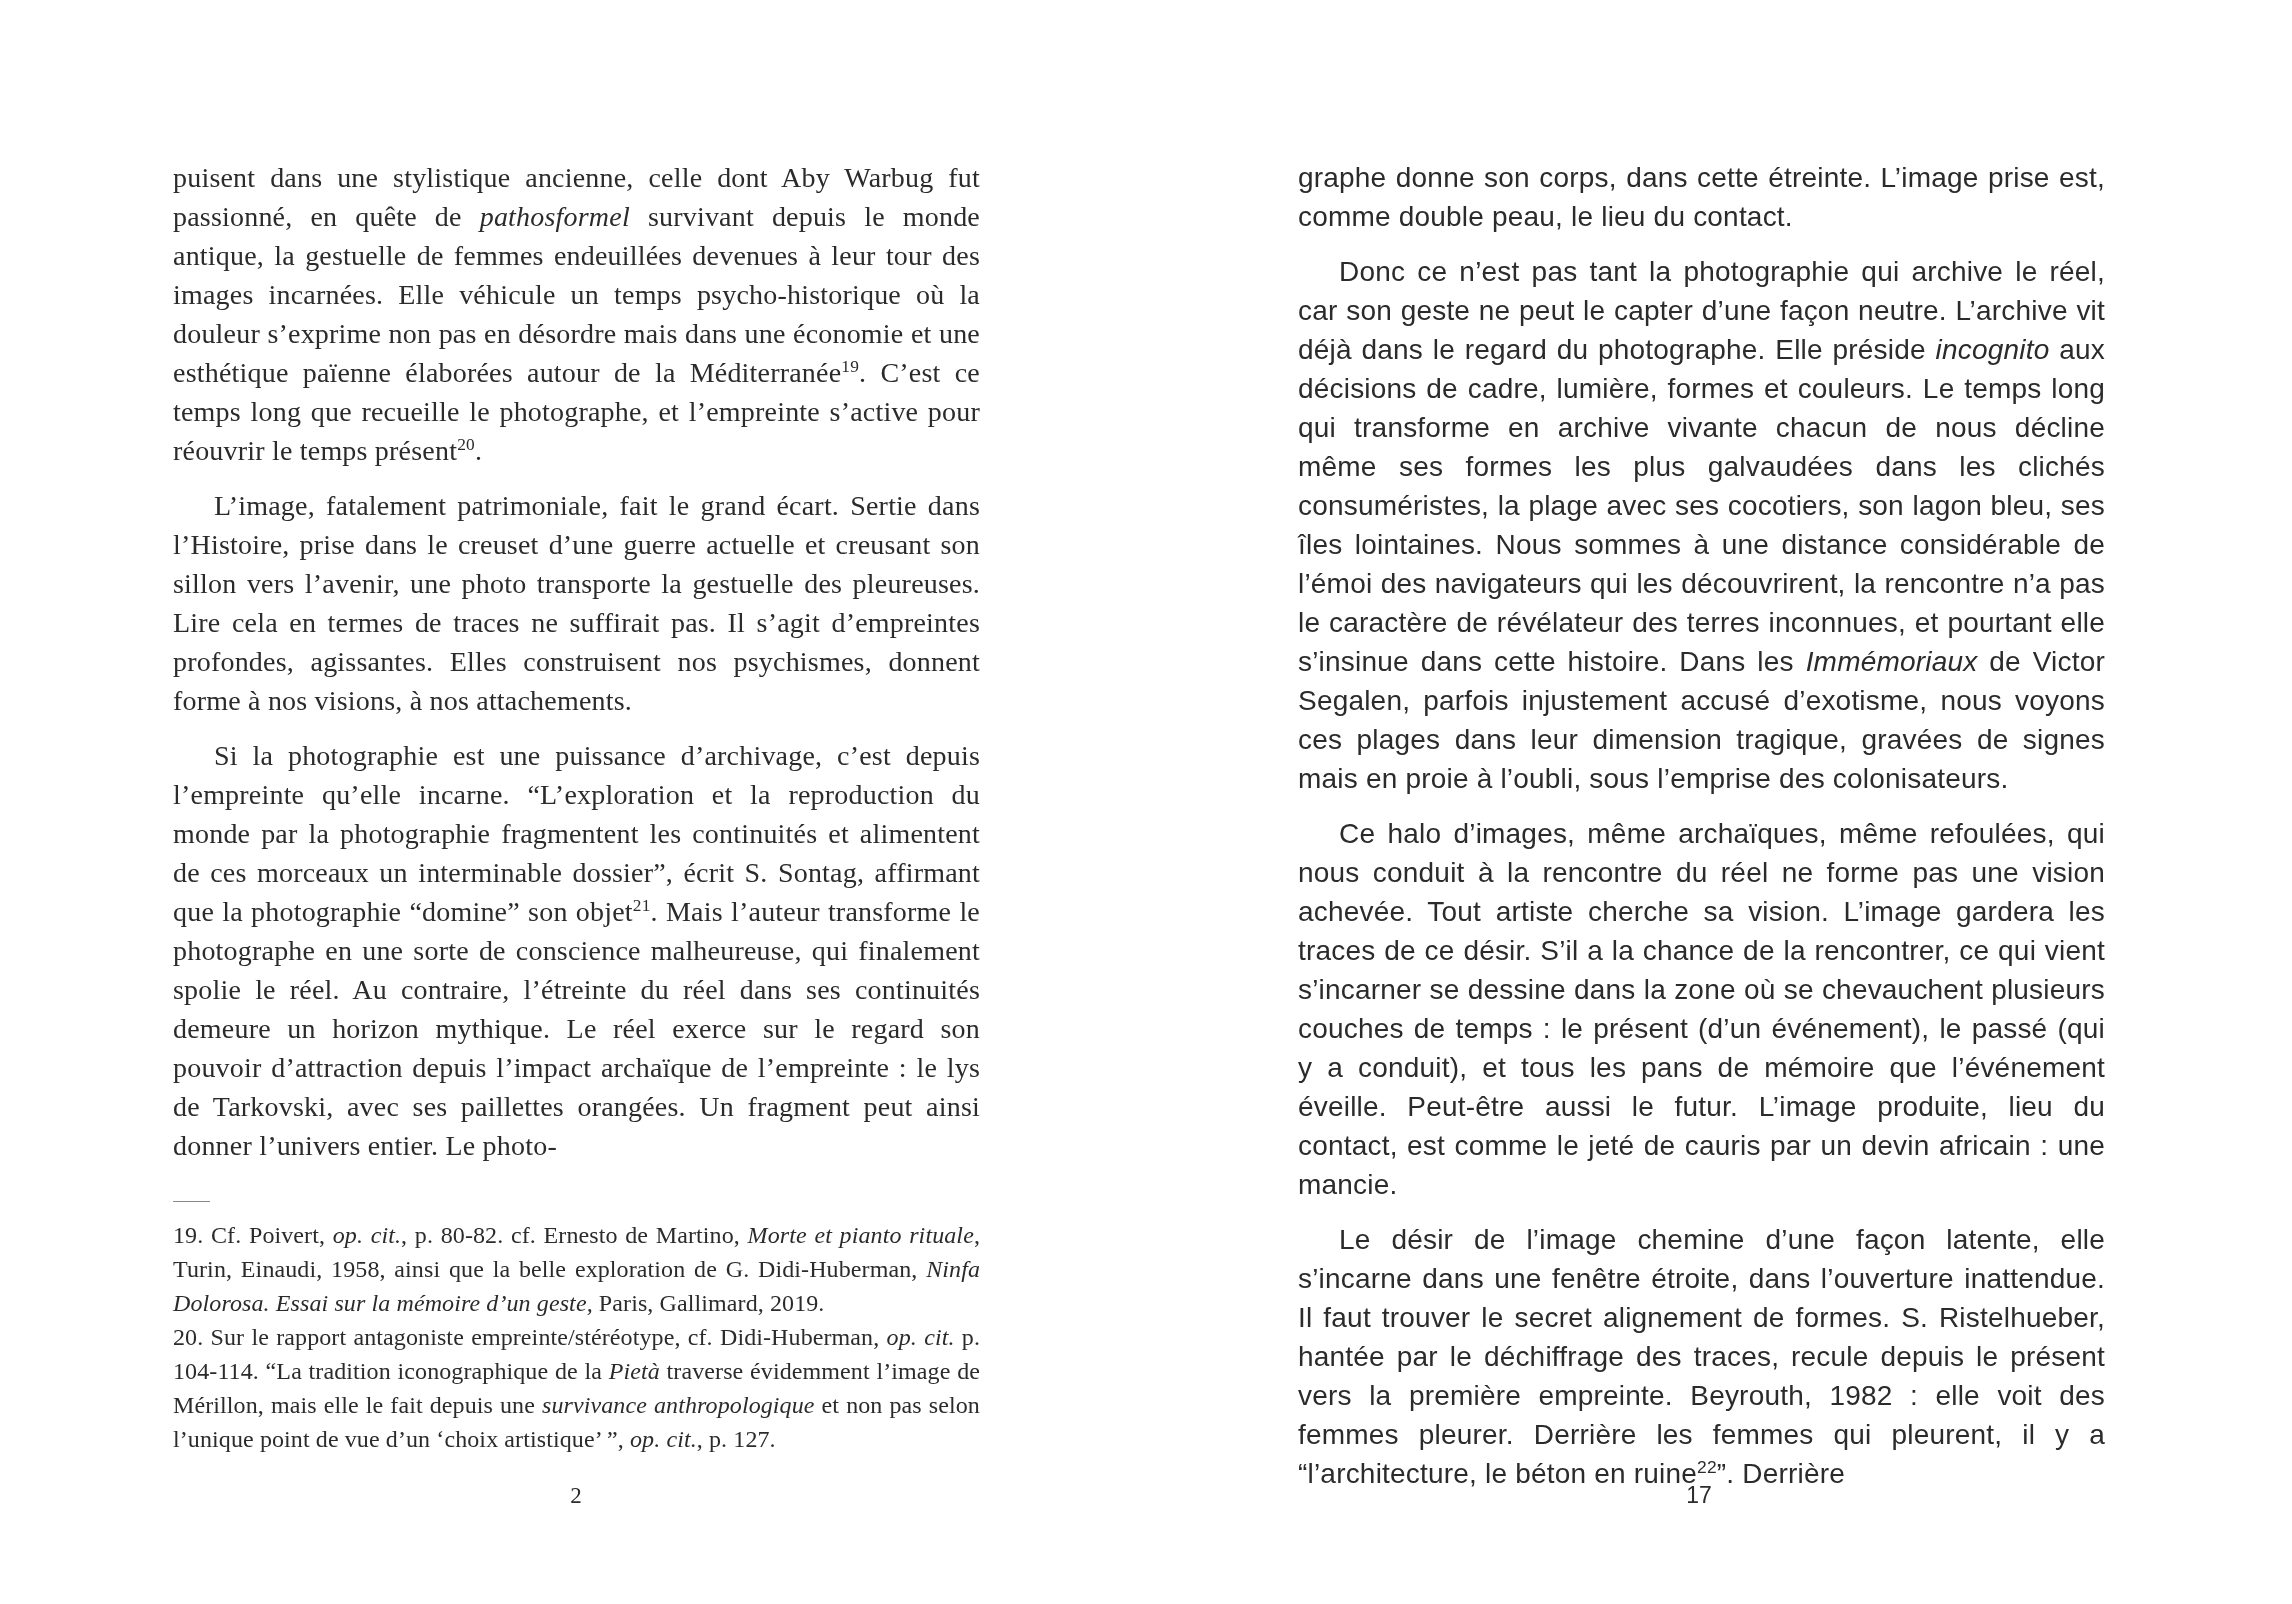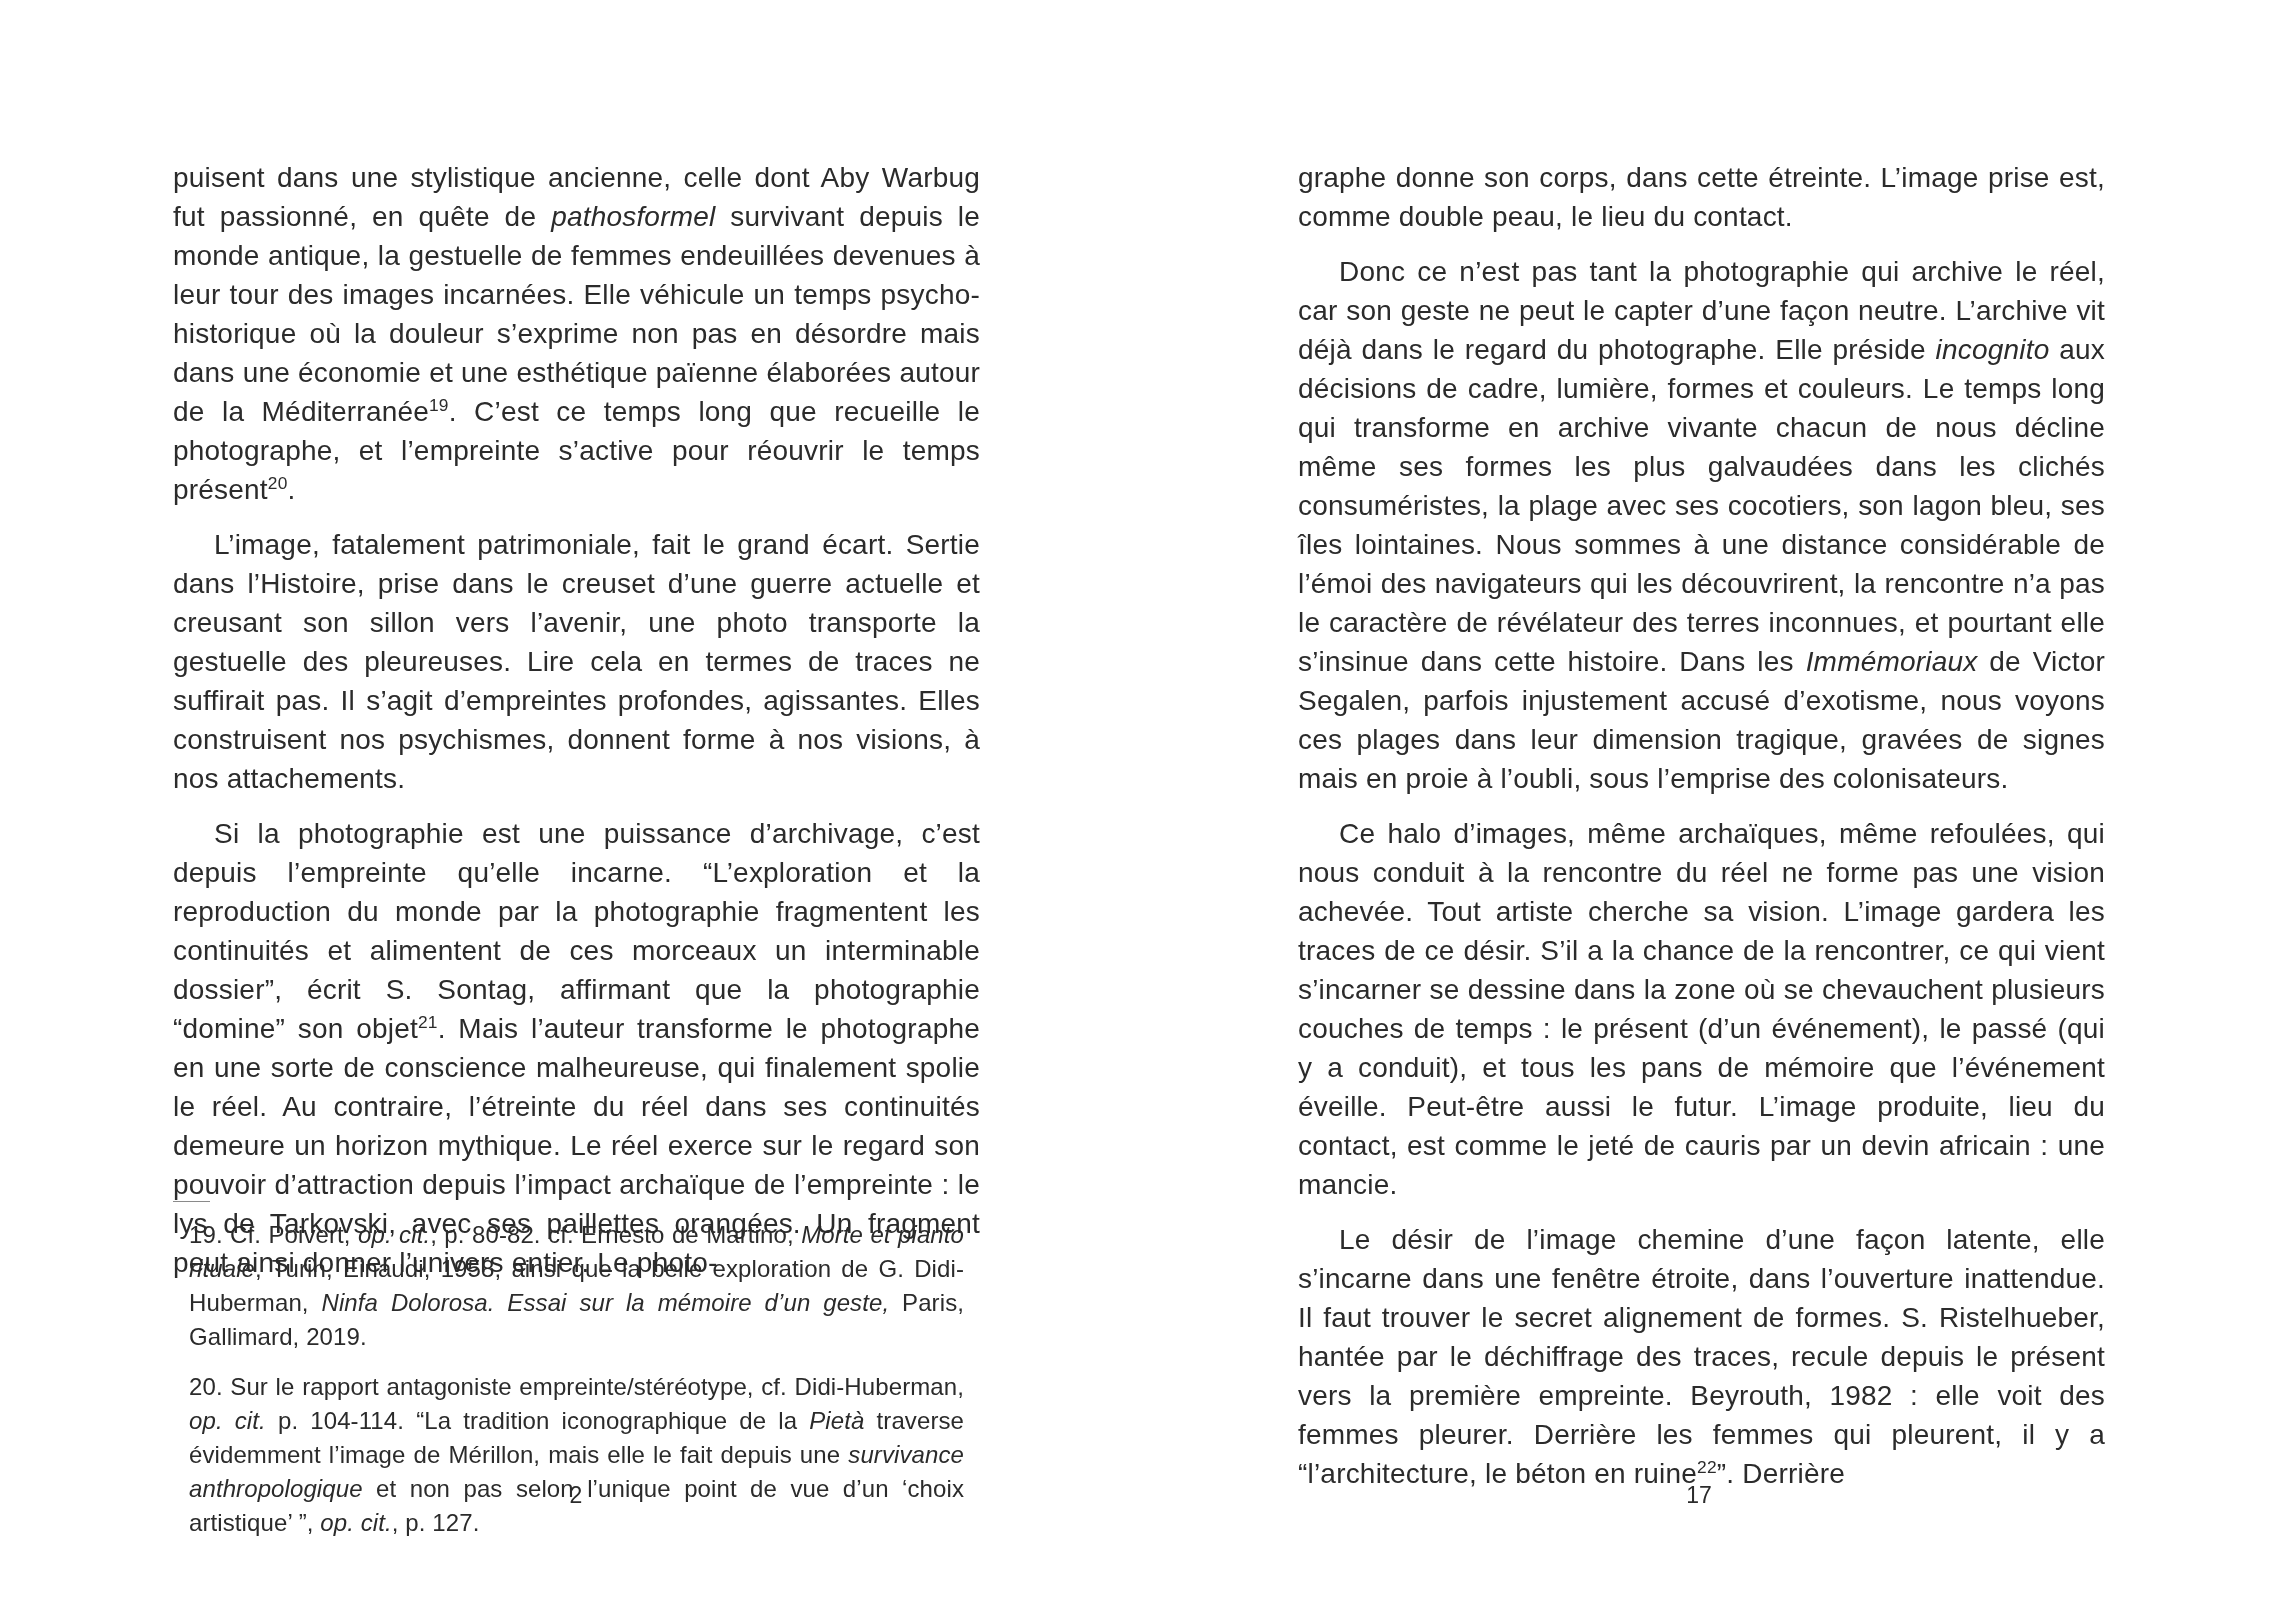--- a/index.html
+++ b/index.html
@@ -11,21 +11,21 @@
     font-family: "Liberation Sans", sans-serif;
     color: #2b2b2b;
   }
   .page {
     position: absolute;
     top: 0;
     width: 1146px;
     height: 1604px;
     background: #ffffff;
   }
-  .page-left  { left: 0; }
+  .page-left  { left: 0; font-family: Liberation Serif, serif; }
   .page-right { left: 1146px; }
 
   .text-column {
     position: absolute;
     top: 158px;
     width: 807px;
   }
   .page-left  .text-column { left: 173px; }
   .page-right .text-column { left: 152px; }
 
@@ -52,21 +52,21 @@
   .page-left  .footnotes { left: 173px; top: 1201px; }
   .page-right .footnotes { left: 168px; top: 1373px; }
 
   .footnote-rule {
     width: 37px;
     height: 0;
     border-top: 1.9px solid #8a8a8a;
     margin-bottom: 15.5px;
   }
   .footnote {
-    margin: 16px;
+    margin: 0;
     font-size: 24px;
     line-height: 34px;
     text-align: justify;
     letter-spacing: 0.1px;
   }
 
   .page-number {
     position: absolute;
     top: 1481px;
     width: 78px;

